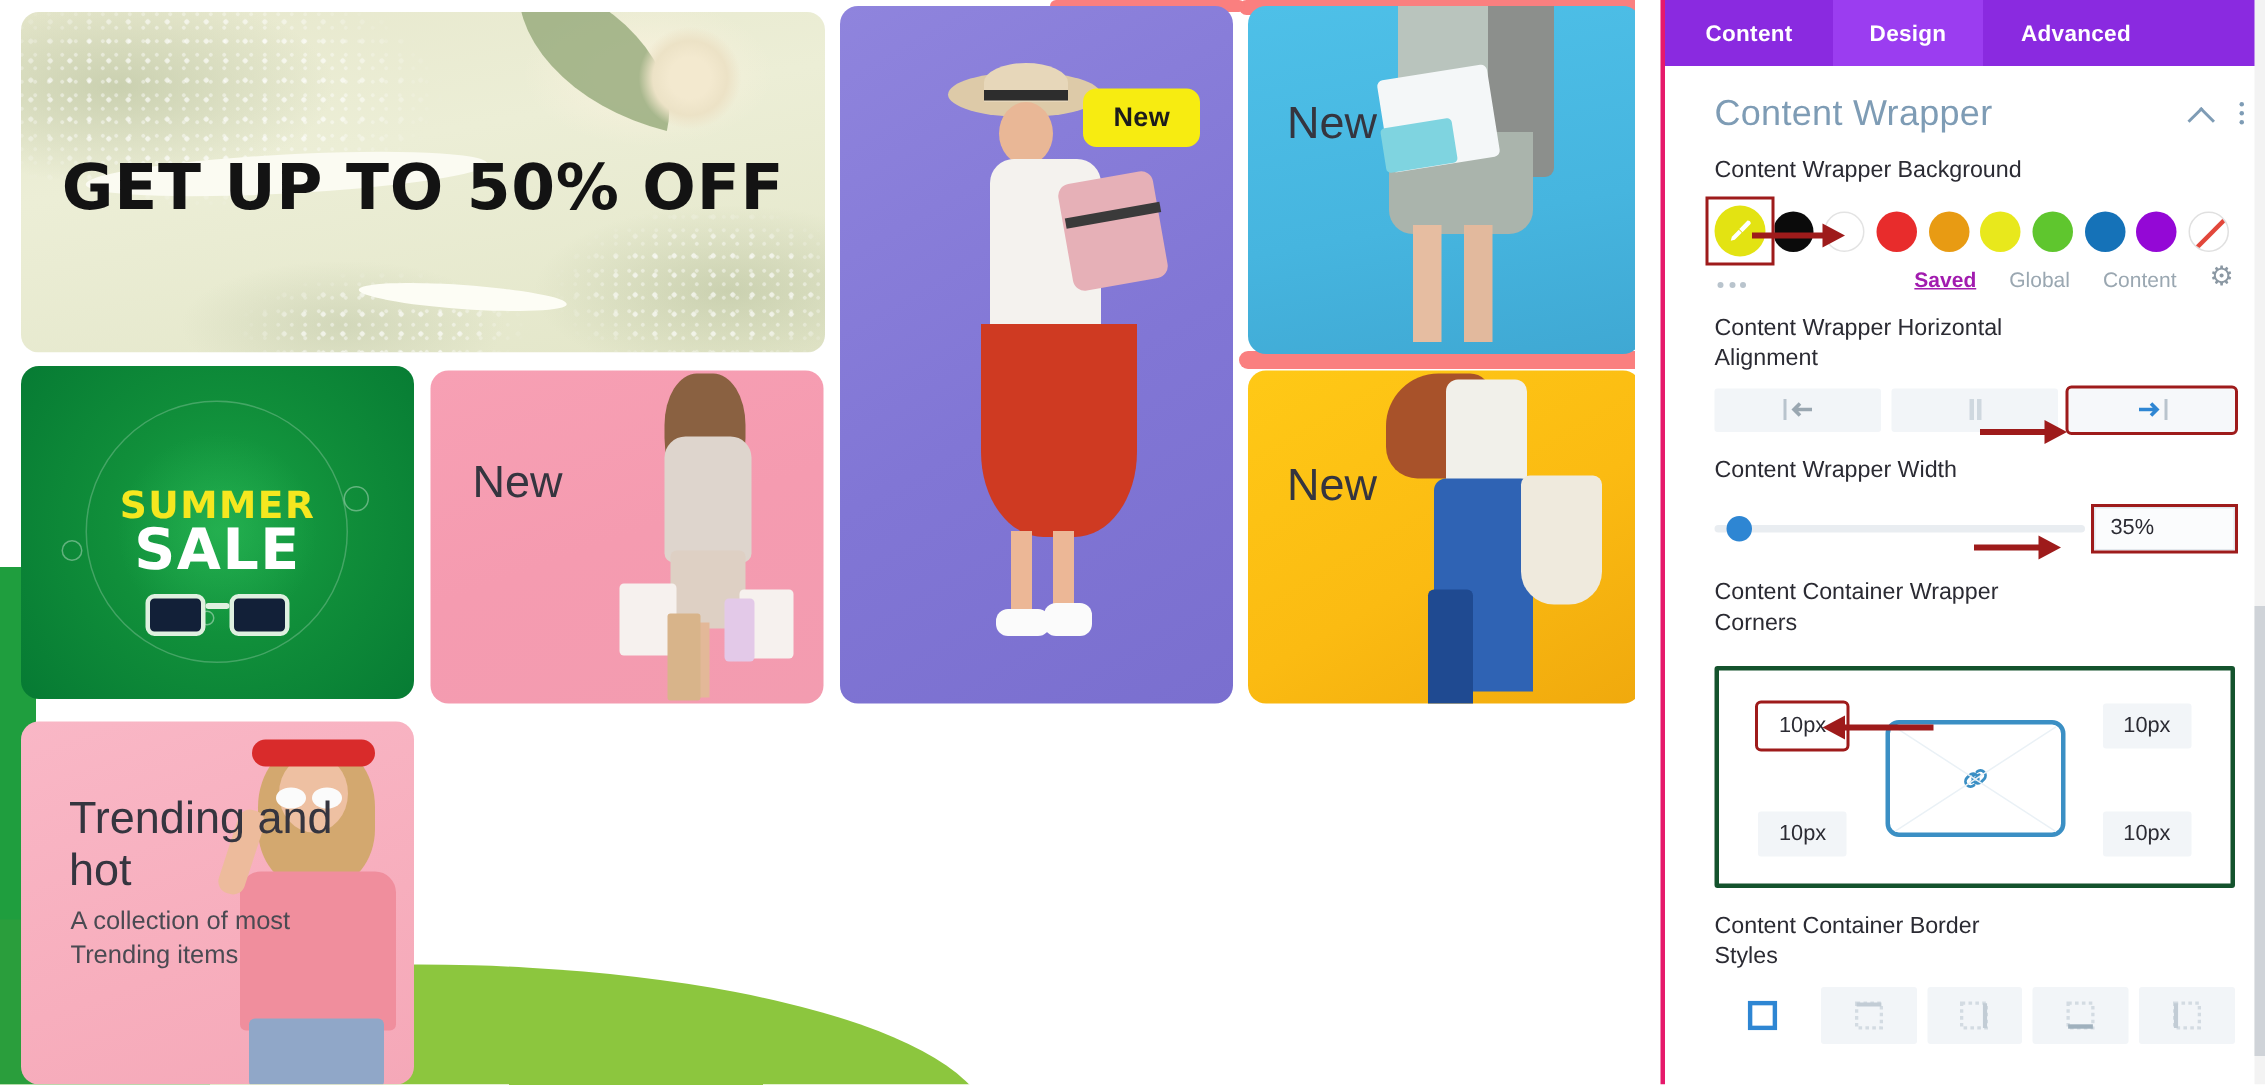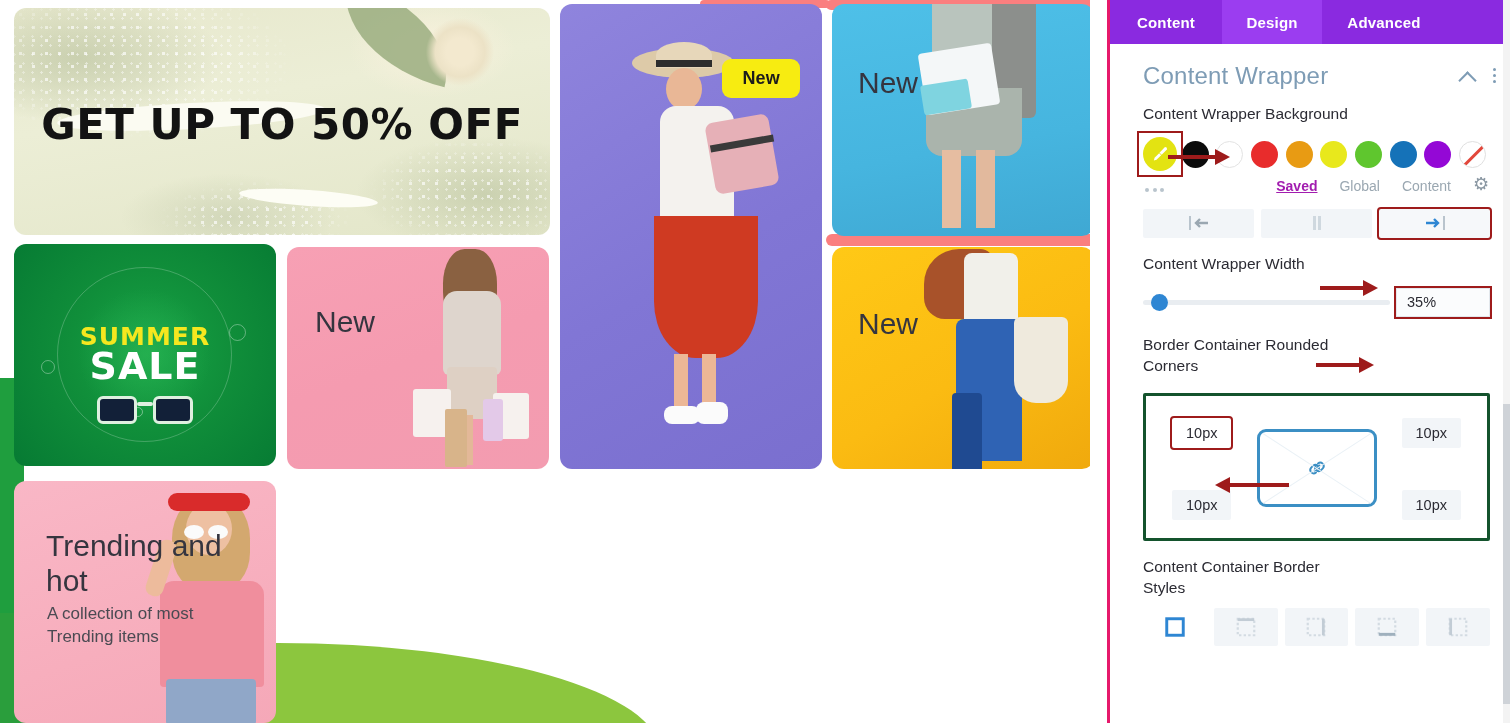--- a/index.html
+++ b/index.html
@@ -556,20 +556,21 @@
           <div class="tier-row" style="flex:1;">
             <div class="tier active">Saved</div>
             <div class="tier">Global</div>
             <div class="tier">Content</div>
             <div class="gear"></div>
           </div>
         </div>
       </div>
 
       <div class="field" style="padding-top:14px;">
+        <div class="field-label">Content Wrapper Horizontal Alignment</div>
         <div class="btn-group">
           <div class="seg">
             <svg width="22" height="16" viewBox="0 0 22 16">
               <rect x="1" y="1" width="2" height="14" fill="#b9c4cd" stroke-dasharray="2 2"></rect>
               <path d="M20 8 L8 8 M12 4 L8 8 L12 12" stroke="#9aa7b1" stroke-width="2.4" fill="none"></path>
             </svg>
           </div>
           <div class="seg">
             <svg width="22" height="16" viewBox="0 0 22 16">
               <rect x="7" y="1" width="3" height="14" fill="#cfd8df"></rect>
@@ -591,21 +592,21 @@
           <div class="slider-track">
             <div class="slider-knob"></div>
           </div>
           <div class="num-wrap sel-red">
             <input id="width-value" type="text" value="35%" style="">
           </div>
         </div>
       </div>
 
       <div class="field" style="padding-top:14px; padding-bottom:4px;">
-        <div class="field-label">Border Container Rounded Corners</div>
+        <div class="field-label">Content Container Wrapper Corners</div>
       </div>
       <div class="corners-box">
         <div class="corner-pill corner-tl sel-red">10px</div>
         <div class="corner-pill corner-tr">10px</div>
         <div class="corner-pill corner-bl">10px</div>
         <div class="corner-pill corner-br">10px</div>
         <div class="link-box">
           <div class="x1"></div>
             <div class="x2"></div>
           <svg width="24" height="24" viewBox="0 0 24 24">

